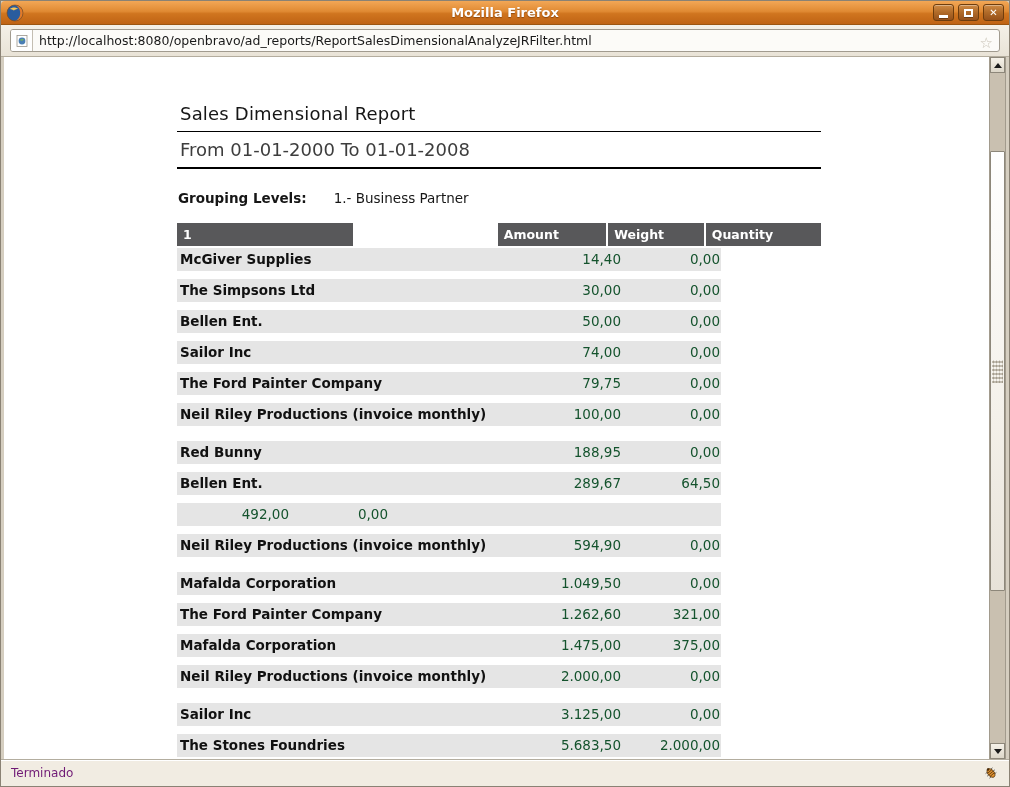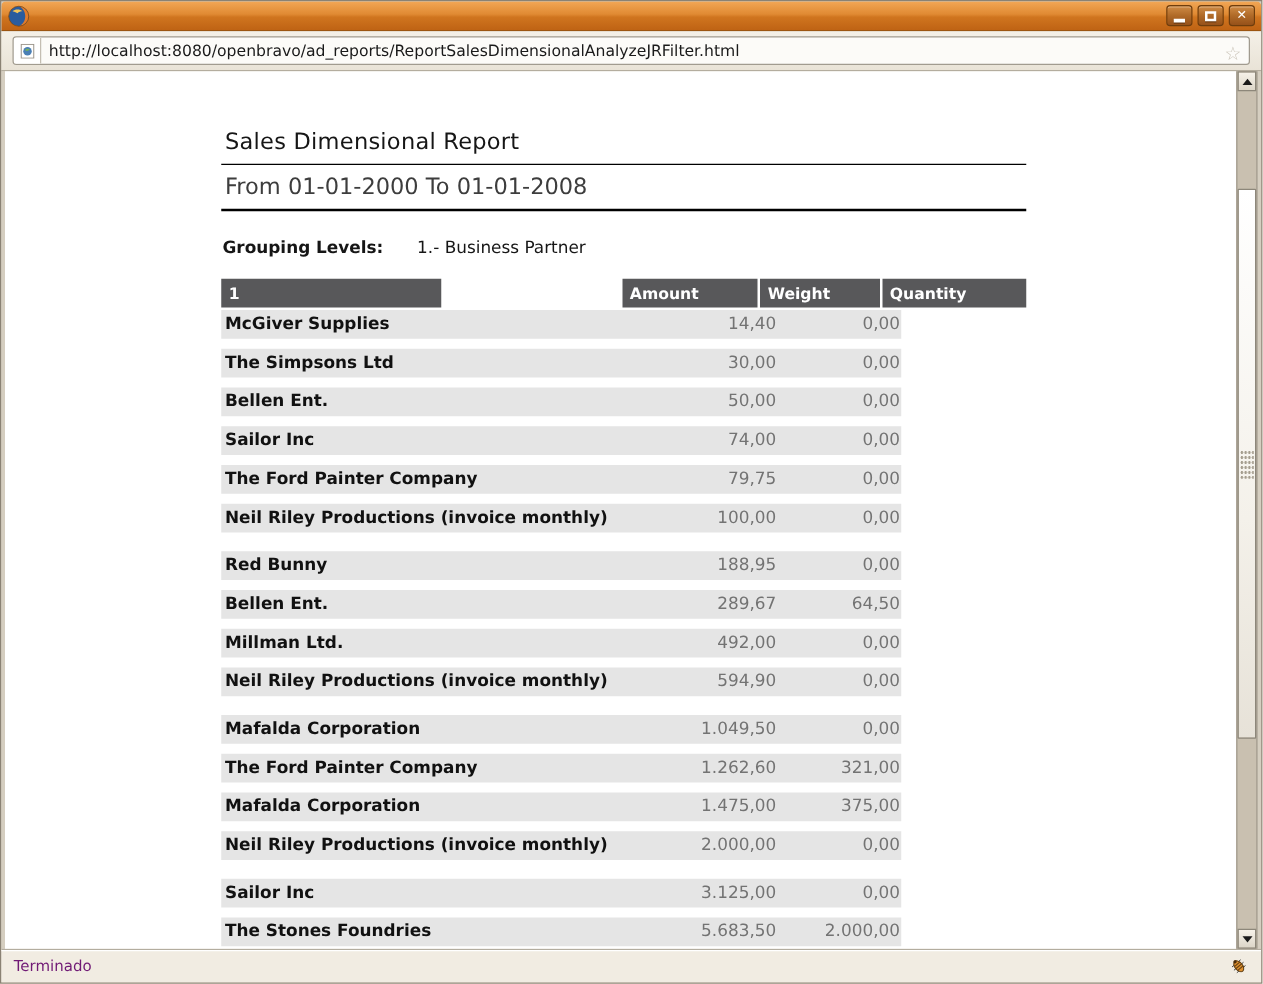--- a/index.html
+++ b/index.html
@@ -79,21 +79,21 @@
   .th-spacer { width:149px; background:transparent; }
   .th-amount { width:111px; margin-left:0; }
   .th-weight { width:98px; margin-left:2px; }
   .th-qty { width:118px; margin-left:2px; }
 
   .trow { display:flex; height:23px; margin-bottom:8px; font-size:13.5px; line-height:23px; }
   .trow:nth-child(4n+6) { margin-bottom:15px; }
   .band { width:544px; background:#e5e5e5; display:flex; }
   .cell { overflow:hidden; white-space:nowrap; }
   .cell.name { width:332px; font-weight:bold; padding-left:3px; color:#111; }
-  .cell.num { text-align:right; color:#737373; }
+  .cell.num { text-align:right; color:#14532d; }
   .cell.amount { width:112px; }
   .cell.weight { width:100px; padding-right:1px; }
   .cell.qty { width:98px; margin-left:2px; }
 
   
   .statusbar { height:27px; flex:0 0 27px; background:#f1ece2; border-top:1px solid #b3ad9f;
                box-shadow:inset 0 1px 0 #fff; display:flex; align-items:center;
                justify-content:space-between; padding:0 10px; }
   .status-text { font-size:12px; color:#701a75; }
   .bug { width:16px; height:16px; }
@@ -103,20 +103,21 @@
 
 <div class="window">
 
   <div class="titlebar">
     <svg class="fx-logo" viewBox="0 0 18 18">
       <circle cx="9" cy="9" r="8" fill="#2a5c9e"></circle>
       <path d="M9 1a8 8 0 0 1 8 8 8 8 0 0 1-8 8c3-1 5.2-4.2 5.2-8S12 2 9 1z" fill="#e27b2a"></path>
       <path d="M4 5c2-2 6-2 8 0-1.5 0-3 .5-4 1.5C6.7 5.7 5.3 5.2 4 5z" fill="#f4c55a"></path>
       <circle cx="9" cy="9" r="8" fill="none" stroke="#7a4714" stroke-width="0.6"></circle>
     </svg>
+    <div class="titlebar-title">Mozilla Firefox</div>
     <div class="win-buttons">
       <div class="win-btn">
           <div class="glyph-min"></div>
         </div>
       <div class="win-btn">
           <div class="glyph-max"></div>
         </div>
       <div class="win-btn">
           <span>✕</span>
         </div>
@@ -217,21 +218,20 @@
             <div class="trow">
               <div class="band">
                 <div class="cell name">Bellen Ent.</div>
                 <div class="cell num amount">289,67</div>
                 <div class="cell num weight">64,50</div>
               </div>
               <div class="cell qty"></div>
             </div>
             <div class="trow">
               <div class="band">
-                <div class="cell name">Millman Ltd.</div>
                 <div class="cell num amount">492,00</div>
                 <div class="cell num weight">0,00</div>
               </div>
               <div class="cell qty"></div>
             </div>
             <div class="trow">
               <div class="band">
                 <div class="cell name">Neil Riley Productions (invoice monthly)</div>
                 <div class="cell num amount">594,90</div>
                 <div class="cell num weight">0,00</div>

